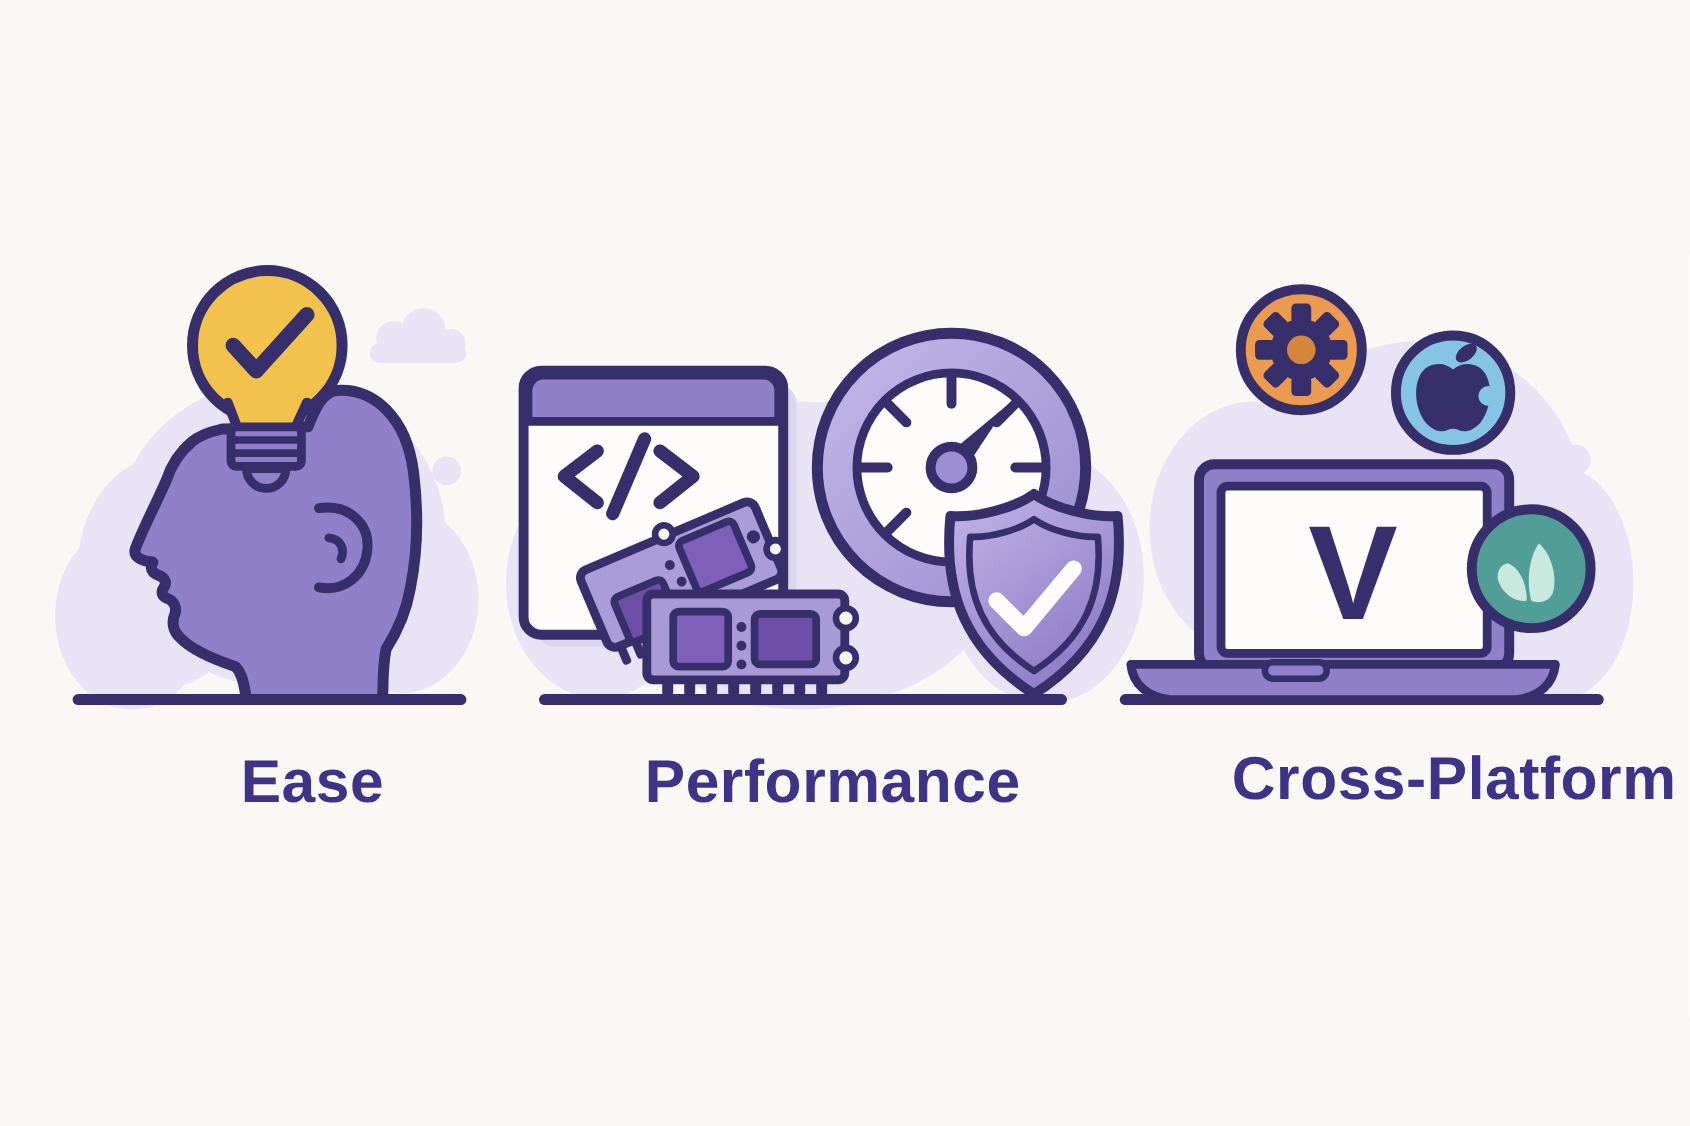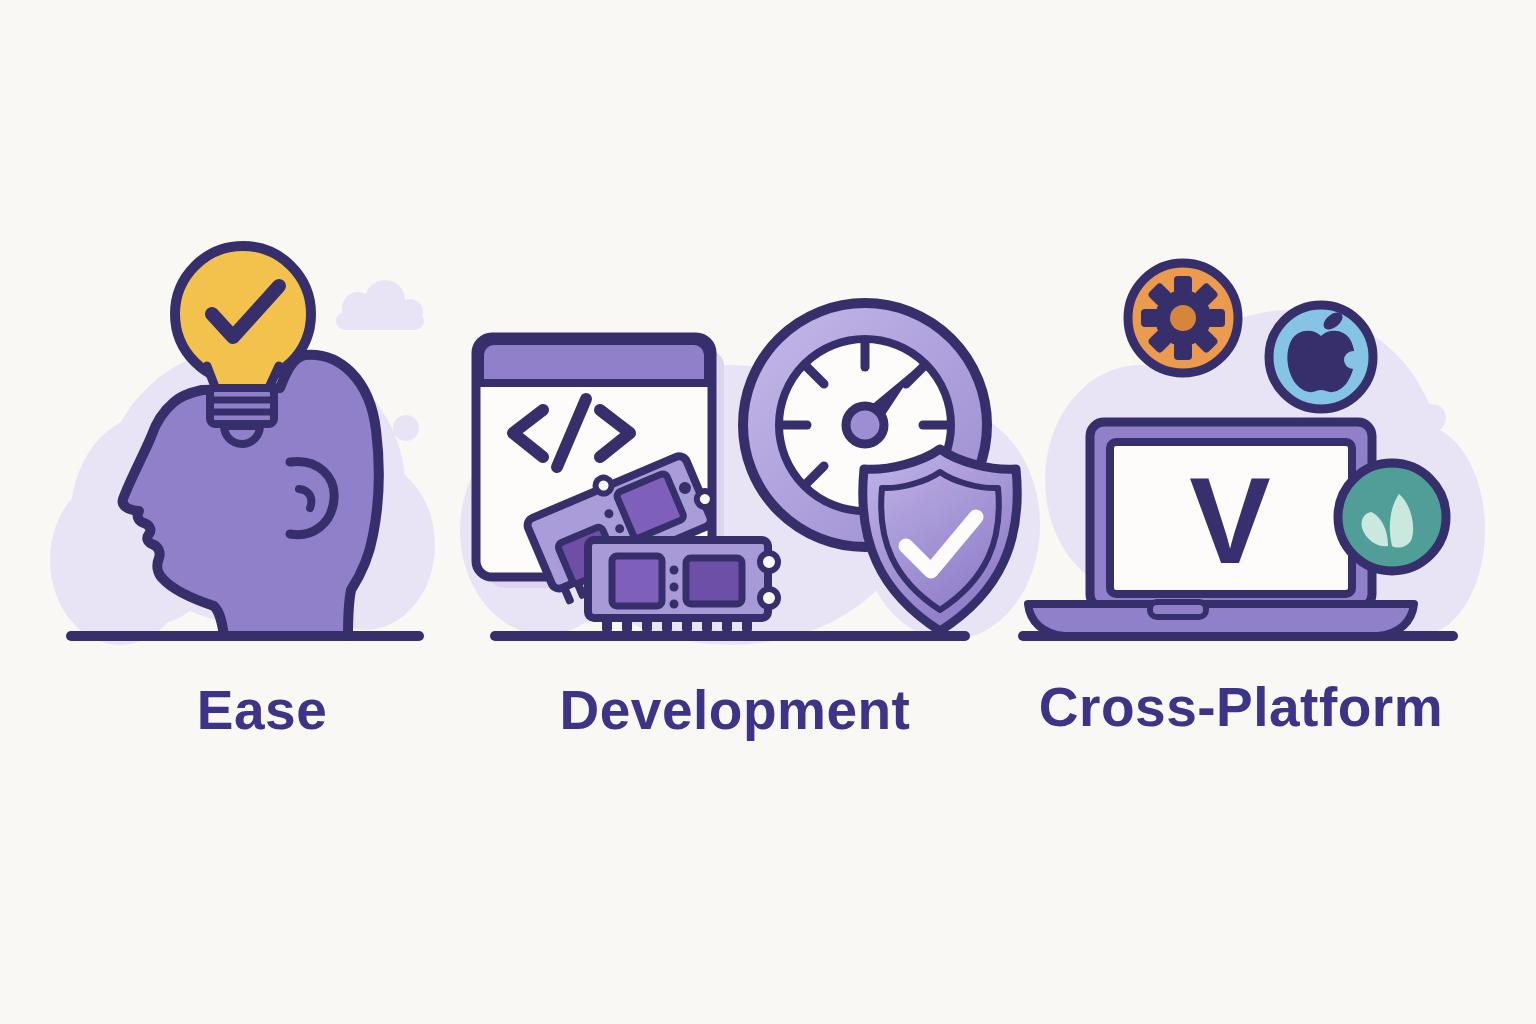--- a/index.html
+++ b/index.html
@@ -14,20 +14,21 @@
   .panel-label{
     position:absolute;
     transform:translateX(-50%);
     color:#3d3487;
     font-weight:700;
     font-size:55px;
     line-height:59px;
     text-align:center;
     letter-spacing:0.5px;
     white-space:nowrap;
+    margin-left:22px;
   }
 </style>
 </head>
 <body>
 
 <div class="canvas">
 
 <svg width="1536" height="1024" viewBox="0 0 1536 1024">
   <defs>
     <linearGradient id="gradRing" x1="0" y1="0" x2="1" y2="1">
@@ -222,19 +223,19 @@
 
   <g>
     <circle cx="1392" cy="517" r="54" fill="#509e97" stroke="#372f6b" stroke-width="9"></circle>
     <path d="M 1388,546 C 1378,548 1366,540 1362,528 C 1360,520 1364,513 1371,512 C 1381,516 1388,530 1388,546 Z" fill="#c9e8de"></path>
     <path d="M 1392,546 C 1388,530 1389,508 1399,494 C 1409,502 1416,522 1412,538 C 1410,546 1399,550 1392,546 Z" fill="#c9e8de"></path>
   </g>
 </svg>
 
 <div class="panel-label" style="left:262px; top:681px;">Ease</div>
 
-<div class="panel-label" style="left:735px; top:681px;">Development</div>
-
-<div class="panel-label" style="left:1241px; top:678px;">
+<div class="panel-label" style="left:735px; top:681px;">Performance</div>
+
+<div class="panel-label" style="left:1300px; top:678px;">
   <div>Cross-Platform</div>
 </div>
 
 </div>
 
 </body></html>

